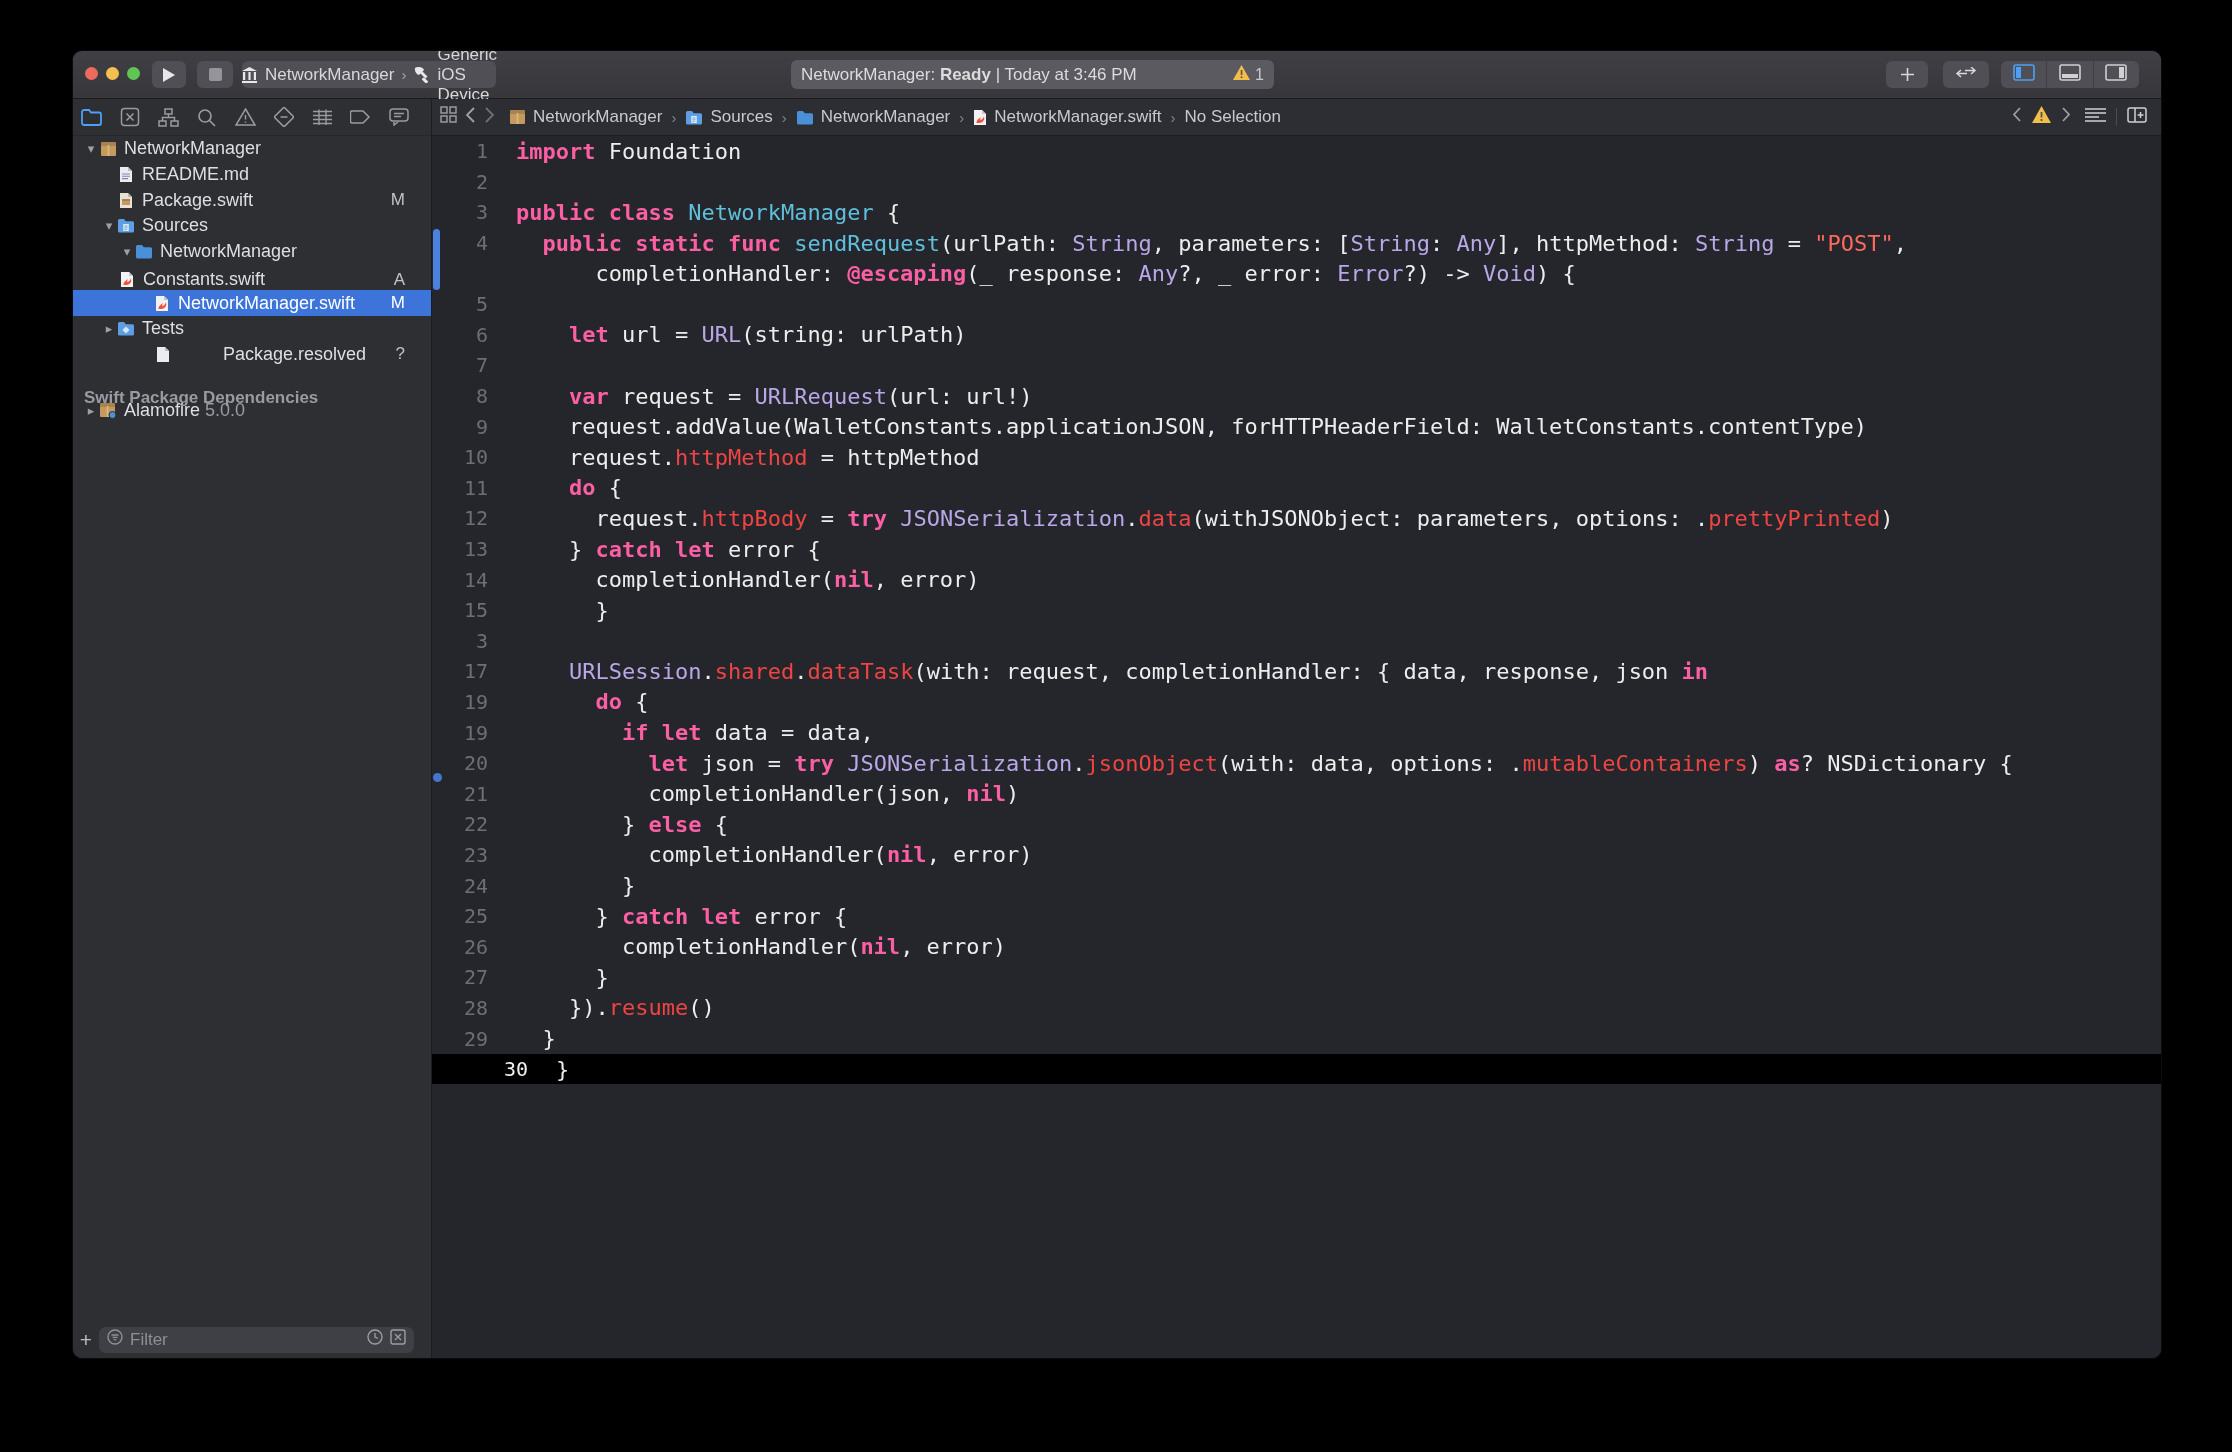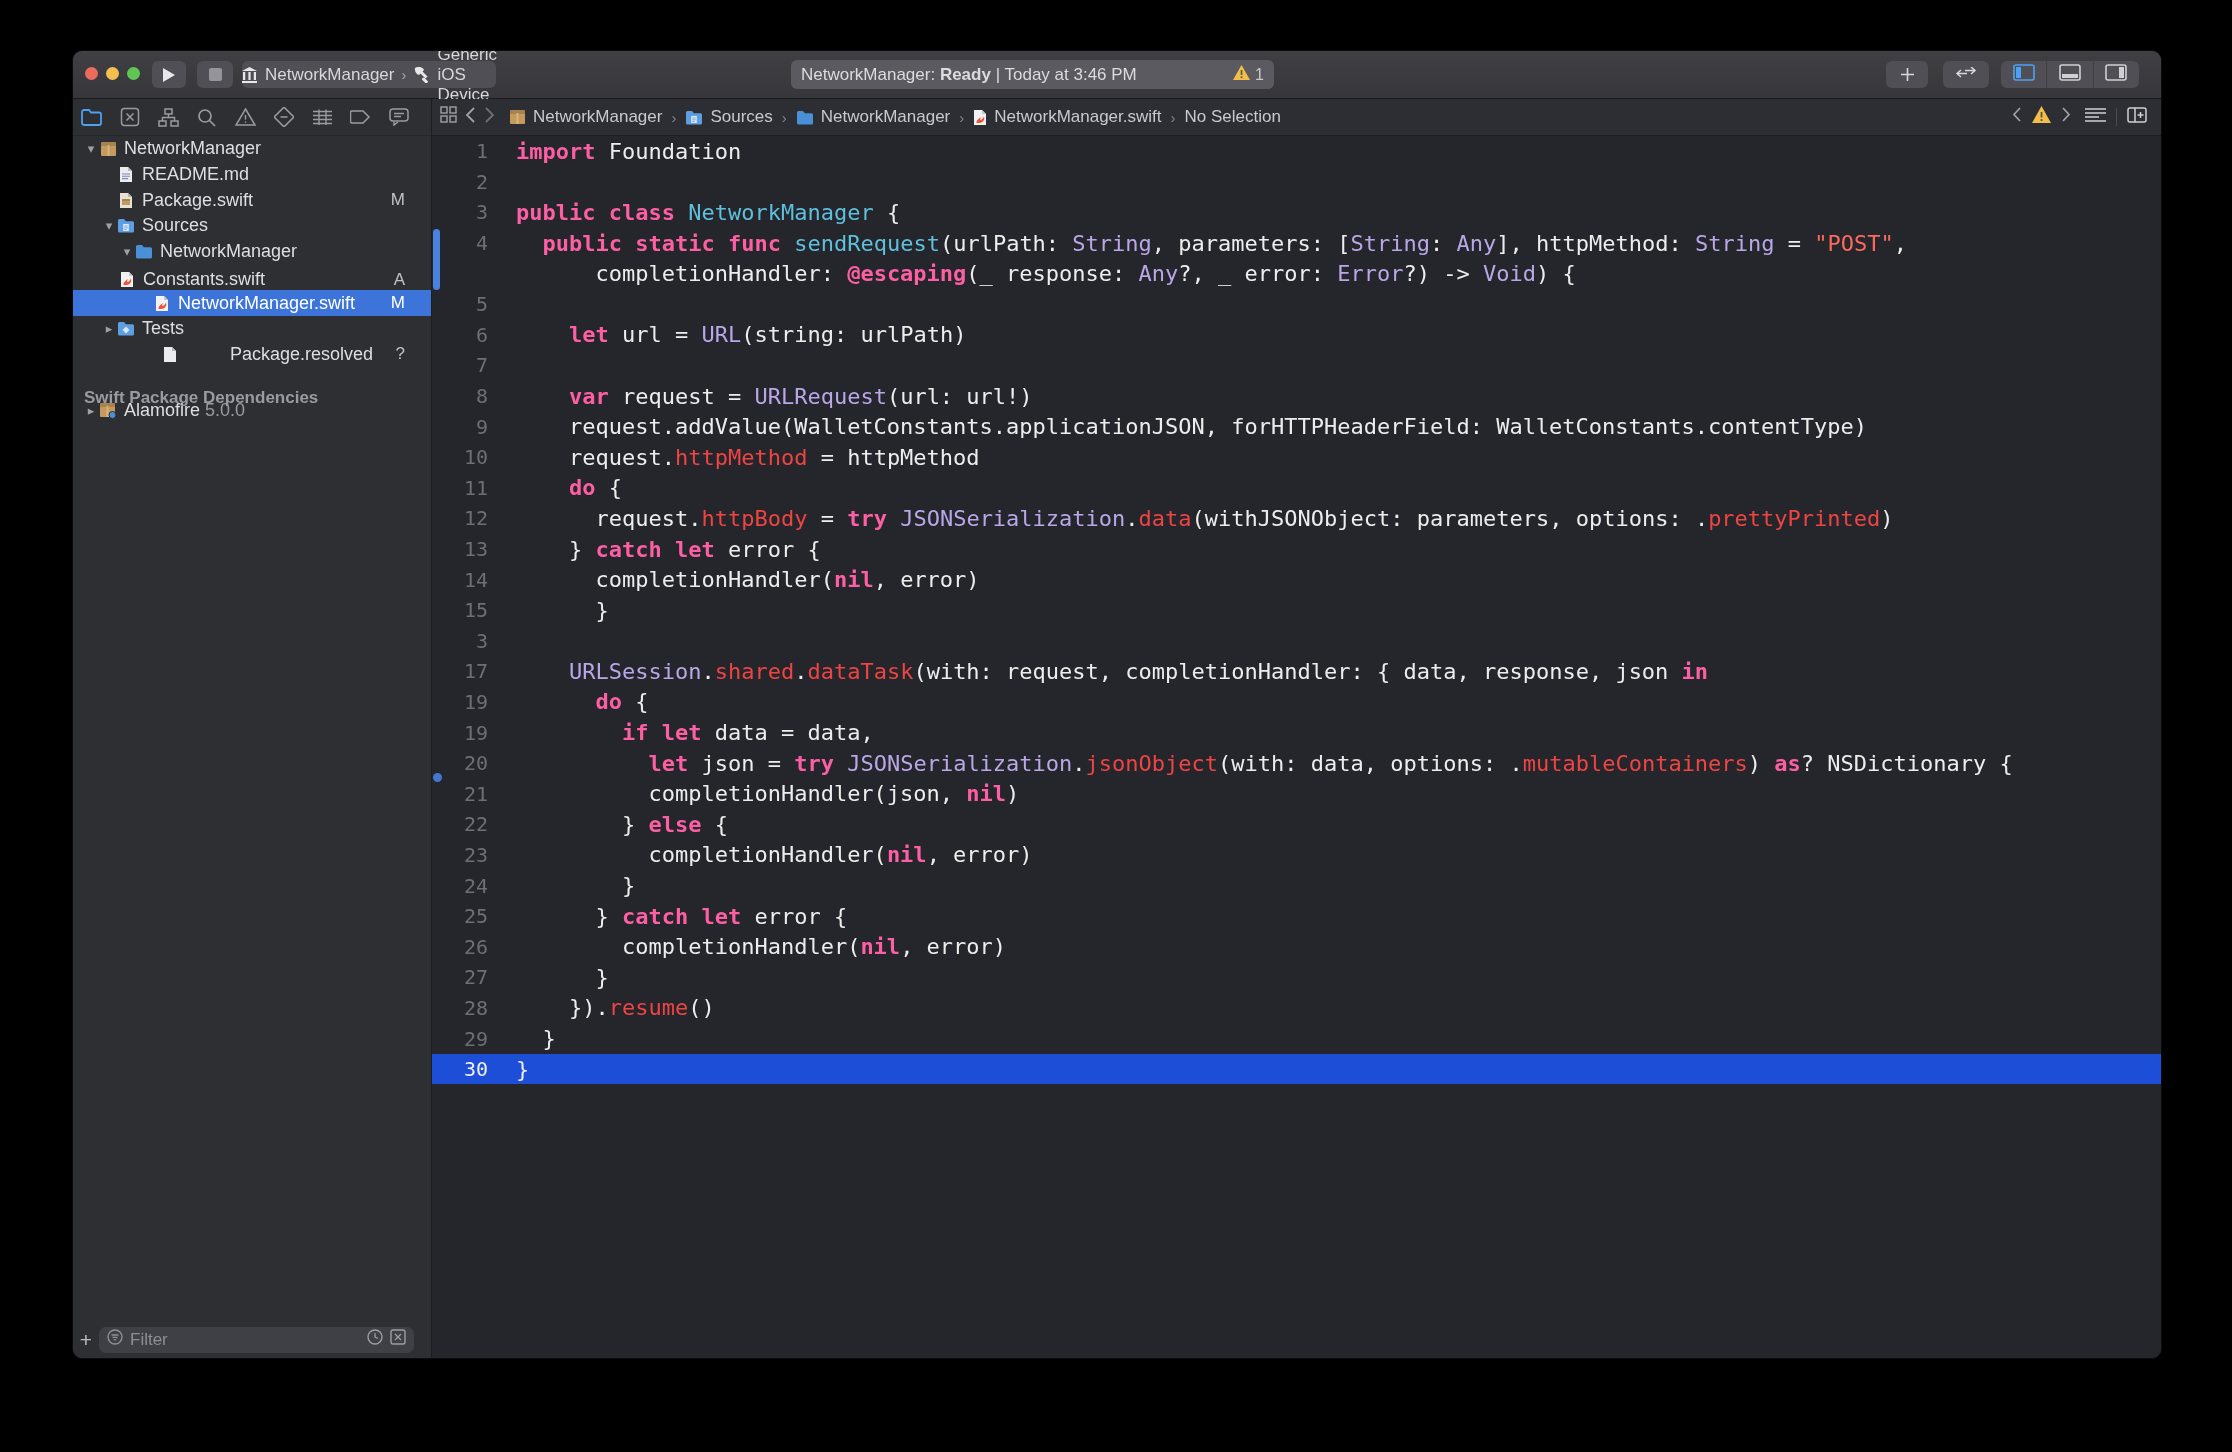--- a/index.html
+++ b/index.html
@@ -47,21 +47,21 @@
   .editor{position:relative;flex:1;background:#25262b;overflow:hidden;}
   .jumpbar{position:absolute;top:0;left:0;right:0;height:36px;background:#2d2e33;border-bottom:1px solid #1c1d20;
         display:flex;align-items:center;padding:0 14px 0 8px;color:#c9c9cd;font-size:17px;gap:8px;}
   .crumb{display:flex;align-items:center;gap:7px;}
   .crumbsep{color:#85858a;font-size:15px;padding:0 1px;}
   .jbright{margin-left:auto;display:flex;align-items:center;gap:10px;}
   .vdiv{width:1px;height:18px;background:#4a4a4f;}
   .code{position:absolute;top:37px;left:0;right:0;bottom:0;font-family:"DejaVu Sans Mono","Liberation Mono",monospace;
         font-size:22px;}
   .crow{height:30.6px;display:flex;align-items:center;white-space:pre;}
-  .crow.cur{background:#1d4ed8;}
+  .crow.cur{background:#000000;padding-left:40px;}
   .ln{width:56px;text-align:right;color:#6e6e73;font-size:20px;flex:none;}
   .crow.cur .ln{color:#f0f0f2;}
   .ct{margin-left:28px;}
   .k{color:#fc5fa3;font-weight:bold;}
   .t{color:#b9a7e8;}
   .d{color:#5fc0dd;}
   .m{color:#ef4444;}
   .s{color:#fc6a5d;}
   .p{color:#eceded;}
   .changebar{position:absolute;left:1px;top:93px;width:7px;height:61px;border-radius:4px;background:#4a82e0;}
@@ -307,21 +307,21 @@
             <div class="trow" style="top: 179.9px; padding-left: 29px;">
               <span class="disc">▸</span>
               <span class="ficon">
                 <svg width="18" height="15" viewBox="0 0 18 15">
                   <path d="M1 2.5 a1.5 1.5 0 0 1 1.5-1.5 h4.5 l1.8 2.2 h6.7 A1.5 1.5 0 0 1 17 4.7 V13 a1.5 1.5 0 0 1-1.5 1.5 h-13 A1.5 1.5 0 0 1 1 13 Z" fill="#5d9fe2"></path>
                   <rect x="6.5" y="6.5" width="5" height="5" transform="rotate(45 9 9)" fill="#d7e6f7"></rect>
                 </svg>
               </span>
               <span>Tests</span>
             </div>
-            <div class="trow" style="top: 205.6px; padding-left: 29px; gap: 44px;">
+            <div class="trow" style="top: 205.6px; padding-left: 22px; gap: 44px;">
               <span class="disc"></span>
               <span class="ficon">
                 <svg width="14" height="17" viewBox="0 0 14 17">
                   <path d="M1 1 h8 l4 4 v11 h-12 Z" fill="#ececf0"></path>
                   <path d="M9 1 l4 4 h-4 Z" fill="#b9b9c2"></path>
                 </svg>
               </span>
               <span>Package.resolved</span>
               <span class="badge">?</span>
             </div>

